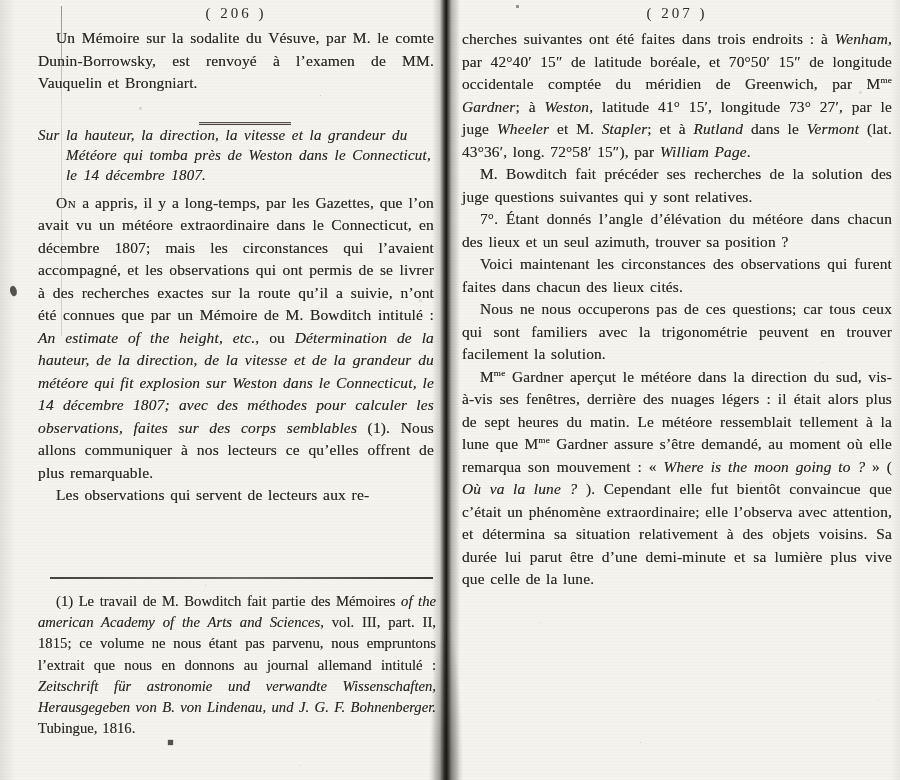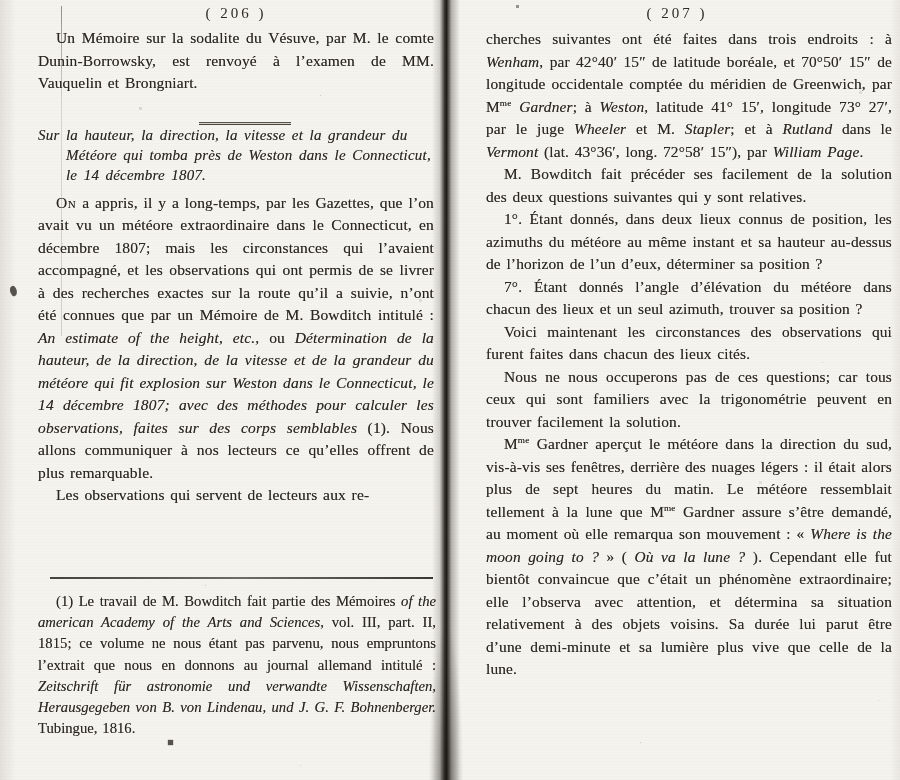--- a/index.html
+++ b/index.html
@@ -30,21 +30,21 @@
     color:#2e2b25;
   }
   .flow{position:absolute;left:0;width:100%;}
   .flow-left{top:27px;}
   .flow-right{top:28px;}
   p.body{
     font-size:15.5px;line-height:22.5px;text-align:justify;
     word-spacing:1.6px;letter-spacing:0.15px;
     text-shadow:0 0 0.5px rgba(43,40,33,.55);
   }
-  .page-right p.body{font-size:15.4px;line-height:22.5px;margin-left:24px;}
+  .page-right p.body{font-size:15.4px;line-height:22.5px;}
   p.ind{text-indent:18px;}
   p.heading{
     font-style:italic;font-size:15px;line-height:20px;
     word-spacing:2.5px;letter-spacing:0.2px;
     padding-left:28px;text-indent:-28px;
     text-shadow:0 0 0.5px rgba(43,40,33,.5);
   }
   .rule-short{
     margin-top:27px;margin-left:161px;width:92px;height:3px;
     background:linear-gradient(to bottom,#56524a 0 1px,#d8d4cc 1px 2px,#4a463f 2px 3px);
@@ -134,22 +134,21 @@
     <div class="fold-line"></div>
     <div class="ink-mark" style="left:-28px;"></div>
   </div>
 
   <div class="gutter"></div>
 
   <div class="page page-right">
     <div class="pagenum">( 207 )</div>
     <div class="flow flow-right">
       <p class="body"><span>cherches suivantes ont été faites dans trois endroits : à </span><span class="run-i">Wenham</span><span>, par 42°40′ 15″ de latitude boréale, et 70°50′ 15″ de longitude occidentale comptée du méridien de Greenwich, par M</span><span class="run-sup">me</span><span> </span><span class="run-i">Gardner</span><span>; à </span><span class="run-i">Weston</span><span>, latitude 41° 15′, longitude 73° 27′, par le juge </span><span class="run-i">Wheeler</span><span> et M. </span><span class="run-i">Stapler</span><span>; et à </span><span class="run-i">Rutland</span><span> dans le </span><span class="run-i">Vermont</span><span> (lat. 43°36′, long. 72°58′ 15″), par </span><span class="run-i">William Page</span><span>.</span></p>
-      <p class="body ind"><span>M. Bowditch fait précéder ses facilement de la solution des deux questions suivantes qui y sont relatives.</span></p>
-      <p class="body ind"><span>1°. Étant donnés, dans deux lieux connus de position, les azimuths du météore au même instant et sa hauteur au-dessus de l’horizon de l’un d’eux, déterminer sa position ?</span></p>
+      <p class="body ind"><span>M. Bowditch fait précéder ses recherches de la solution des juge questions suivantes qui y sont relatives.</span></p>
       <p class="body ind"><span>7°. Étant donnés l’angle d’élévation du météore dans chacun des lieux et un seul azimuth, trouver sa position ?</span></p>
       <p class="body ind"><span>Voici maintenant les circonstances des observations qui furent faites dans chacun des lieux cités.</span></p>
       <p class="body ind"><span>Nous ne nous occuperons pas de ces questions; car tous ceux qui sont familiers avec la trigonométrie peuvent en trouver facilement la solution.</span></p>
       <p class="body ind"><span>M</span><span class="run-sup">me</span><span> Gardner aperçut le météore dans la direction du sud, vis-à-vis ses fenêtres, derrière des nuages légers : il était alors plus de sept heures du matin. Le météore ressemblait tellement à la lune que M</span><span class="run-sup">me</span><span> Gardner assure s’être demandé, au moment où elle remarqua son mouvement : « </span><span class="run-i">Where is the moon going to ?</span><span> » ( </span><span class="run-i">Où va la lune ?</span><span> ). Cependant elle fut bientôt convaincue que c’était un phénomène extraordinaire; elle l’observa avec attention, et détermina sa situation relativement à des objets voisins. Sa durée lui parut être d’une demi-minute et sa lumière plus vive que celle de la lune.</span></p>
     </div>
   </div>
 
   <div class="specks"></div>
 </div>
 

